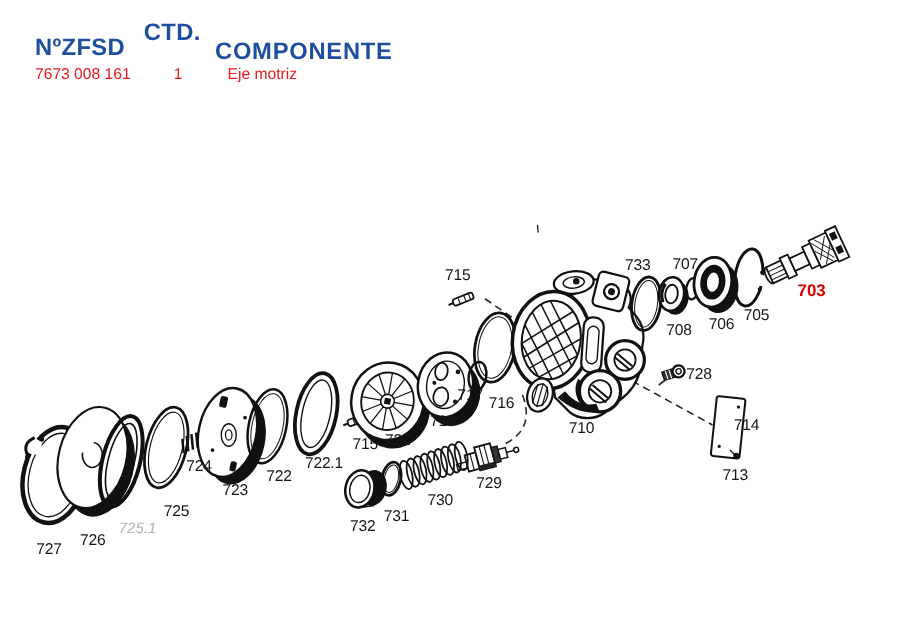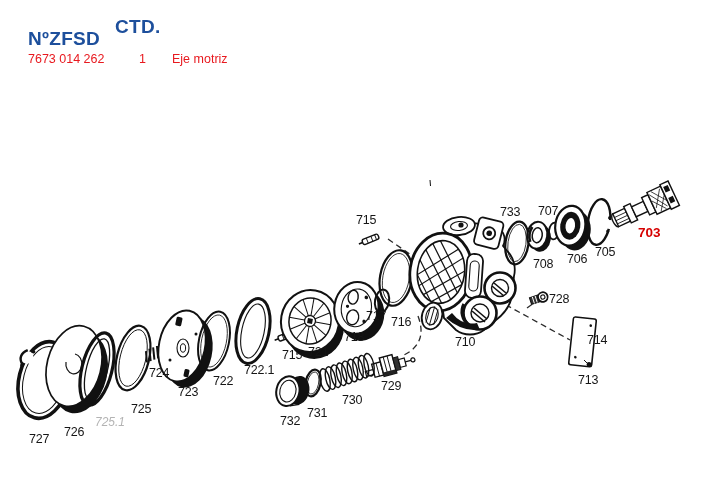--- a/index.html
+++ b/index.html
@@ -17,24 +17,25 @@
   .dk{fill:#111;stroke:none;}
   .dash{stroke:#2a2a2a;stroke-width:1.3;fill:none;stroke-dasharray:6 4;}
 </style>
 </head>
 <body>
 
 <div class="page">
 
   <div class="hdr" style="left:28px;top:28px;">NºZFSD</div>
   <div class="hdr" style="left:115px;top:16px;">CTD.</div>
-
-  <div class="rowred" style="left:28px;top:52px;">7673 014 262</div>
+  <div class="hdr" style="left:172px;top:31px;letter-spacing:.6px;">COMPONENTE</div>
+
+  <div class="rowred" style="left:28px;top:52px;">7673 008 161</div>
   <div class="rowred qty" style="left:114px;top:52px;">1</div>
-  <div class="rowred" style="left:172px;top:52px;">Eje motriz</div>
+  <div class="rowred" style="left:182px;top:52px;">Eje motriz</div>
 
   <svg width="720" height="501" viewBox="0 0 720 501">
     <defs>
       <clipPath id="cpOpen">
         <ellipse cx="441" cy="272" rx="23.5" ry="31.5" transform="rotate(8 441 272)"></ellipse>
       </clipPath>
     </defs>
 
     <line x1="430" y1="180" x2="430.5" y2="186" class="ln" stroke-width="1"></line>
 

